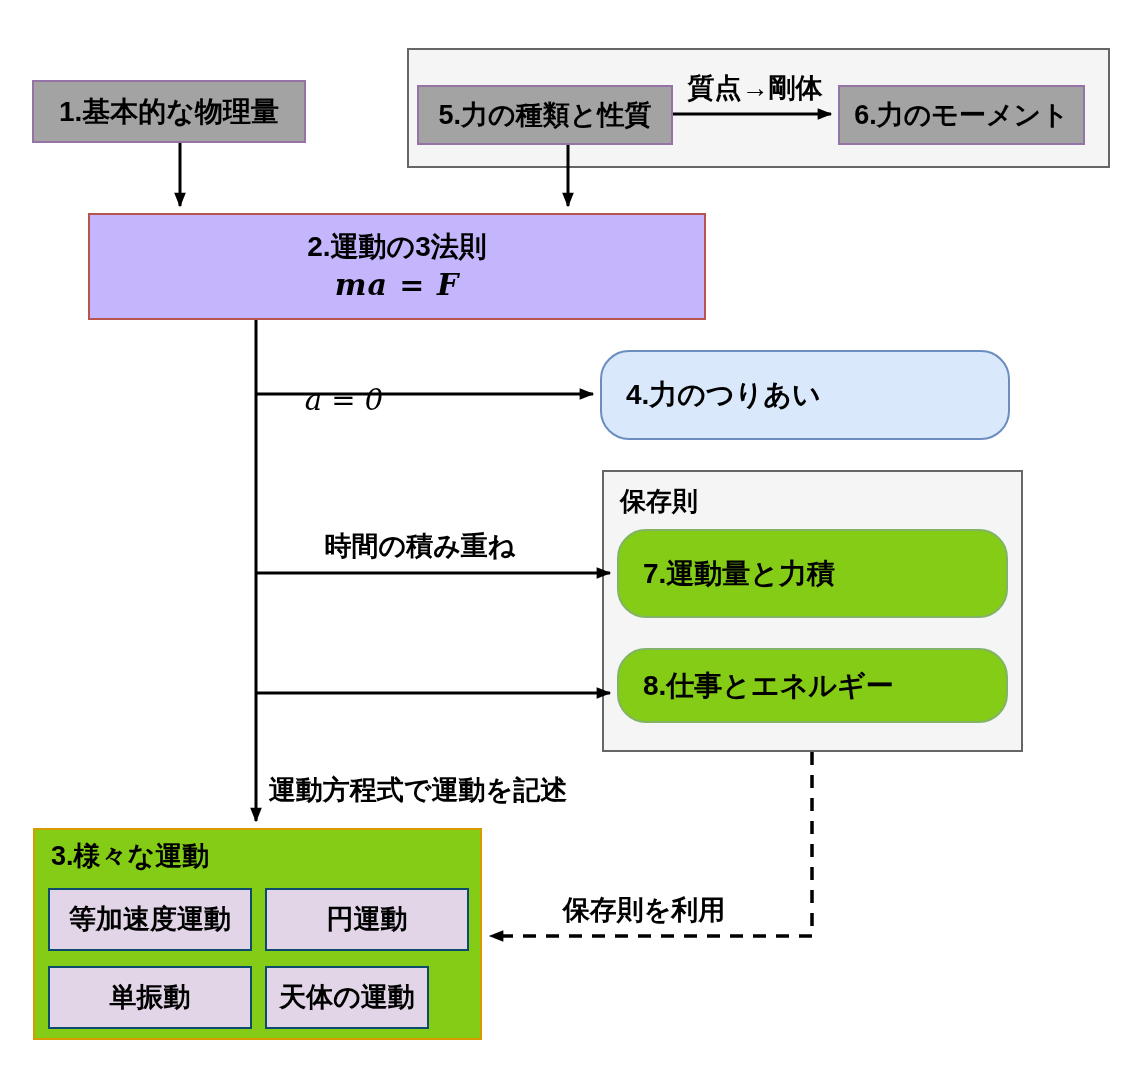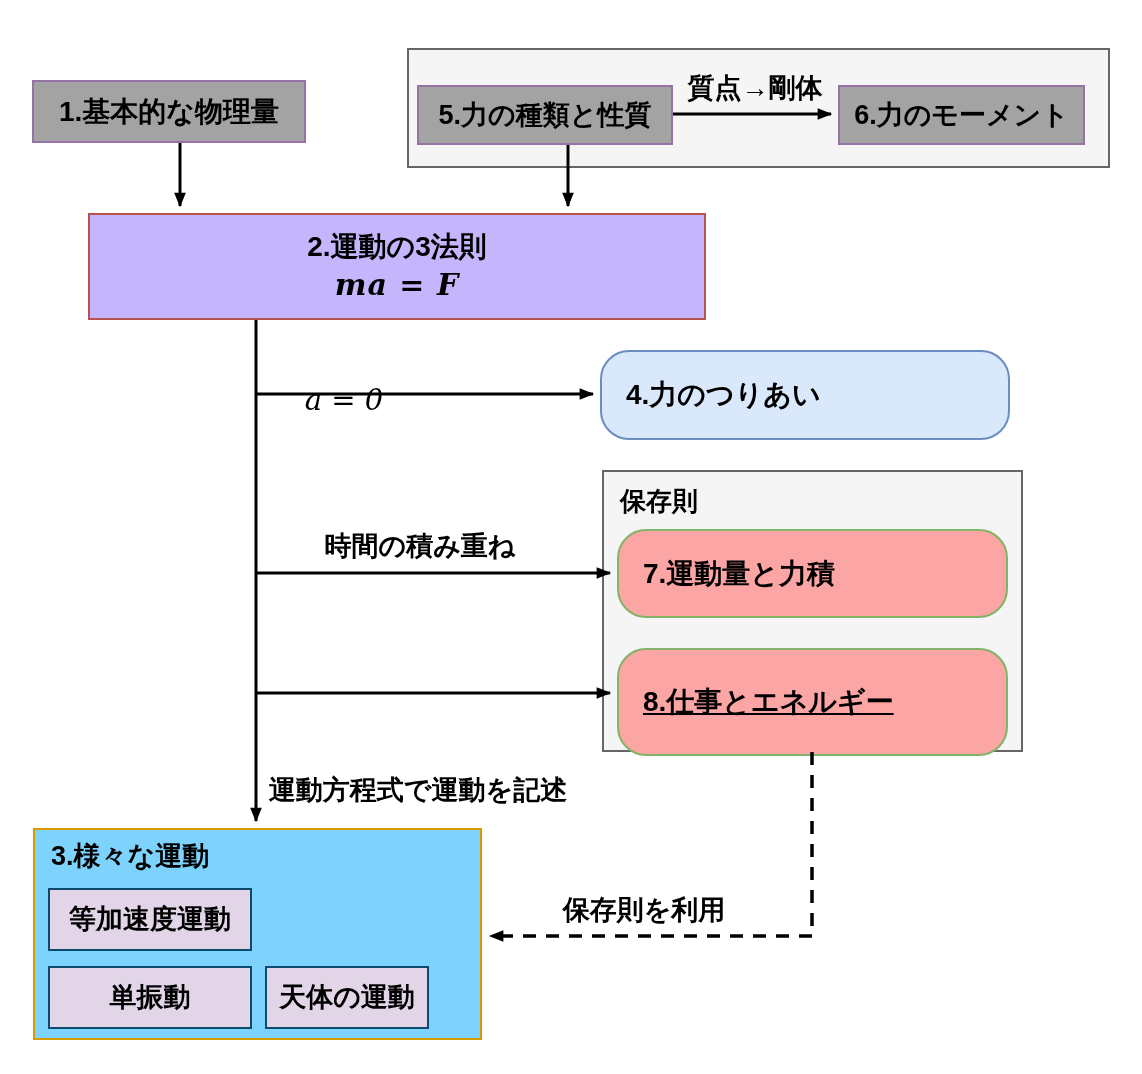--- a/index.html
+++ b/index.html
@@ -30,22 +30,22 @@
     align-items: center;
     justify-content: center;
     font-weight: 700;
     font-size: 28px;
     line-height: 1.2;
     z-index: 2;
   }
   .purple { background: #a3a3a3; border-color: #9673a6; }
   .red    { background: #c4b5fd; border-color: #b85450; }
   .blue   { background: #dae8fc; border-color: #6c8ebf; }
-  .green  { background: #fca5a5; border-color: #82b366; }
-  .orange { background: #7dd3fc; border-color: #d79b00; text-decoration: underline; }
+  .green  { background: #84cc16; border-color: #82b366; }
+  .orange { background: #84cc16; border-color: #d79b00; text-decoration: underline; }
   .gray-group {
     position: absolute;
     background: #f5f5f5;
     border: 2px solid #666666;
     z-index: 1;
   }
   .left-align { justify-content: flex-start; padding-left: 24px; border-radius: 29px; }
   .col { flex-direction: column; }
   .group-title {
     position: absolute;
@@ -125,28 +125,31 @@
   </div>
 
   <div class="node blue left-align" style="left:600px; top:350px; width:410px; height:90px;">
     <span>4.力のつりあい</span>
   </div>
 
   <div class="node green left-align" style="left:617px; top:529px; width:391px; height:89px;">
     <span>7.運動量と力積</span>
   </div>
 
-  <div class="node green left-align" style="left:617px; top:648px; width:391px; height:108px;text-decoration:underline;">
+  <div class="node green left-align" style="left:617px; top:648px; width:391px; height:75px;">
     <span>8.仕事とエネルギー</span>
   </div>
 
   <div class="node orange" style="left:33px; top:828px; width:449px; height:212px; justify-content:flex-start; align-items:flex-start;">
     <div class="group-title" style="left:16px; top:10px; font-size:27px;">3.様々な運動</div>
     <div class="subnode" style="left:13px; top:58px; width:204px; height:63px;">
       <span>等加速度運動</span>
+    </div>
+    <div class="subnode" style="left:230px; top:58px; width:204px; height:63px;">
+      <span>円運動</span>
     </div>
     <div class="subnode" style="left:13px; top:136px; width:204px; height:63px;">
       <span>単振動</span>
     </div>
     <div class="subnode" style="left:230px; top:136px; width:164px; height:63px;">
       <span>天体の運動</span>
     </div>
   </div>
 
   <div class="edge-label" style="left:755px; top:70px;">質点→剛体</div>

